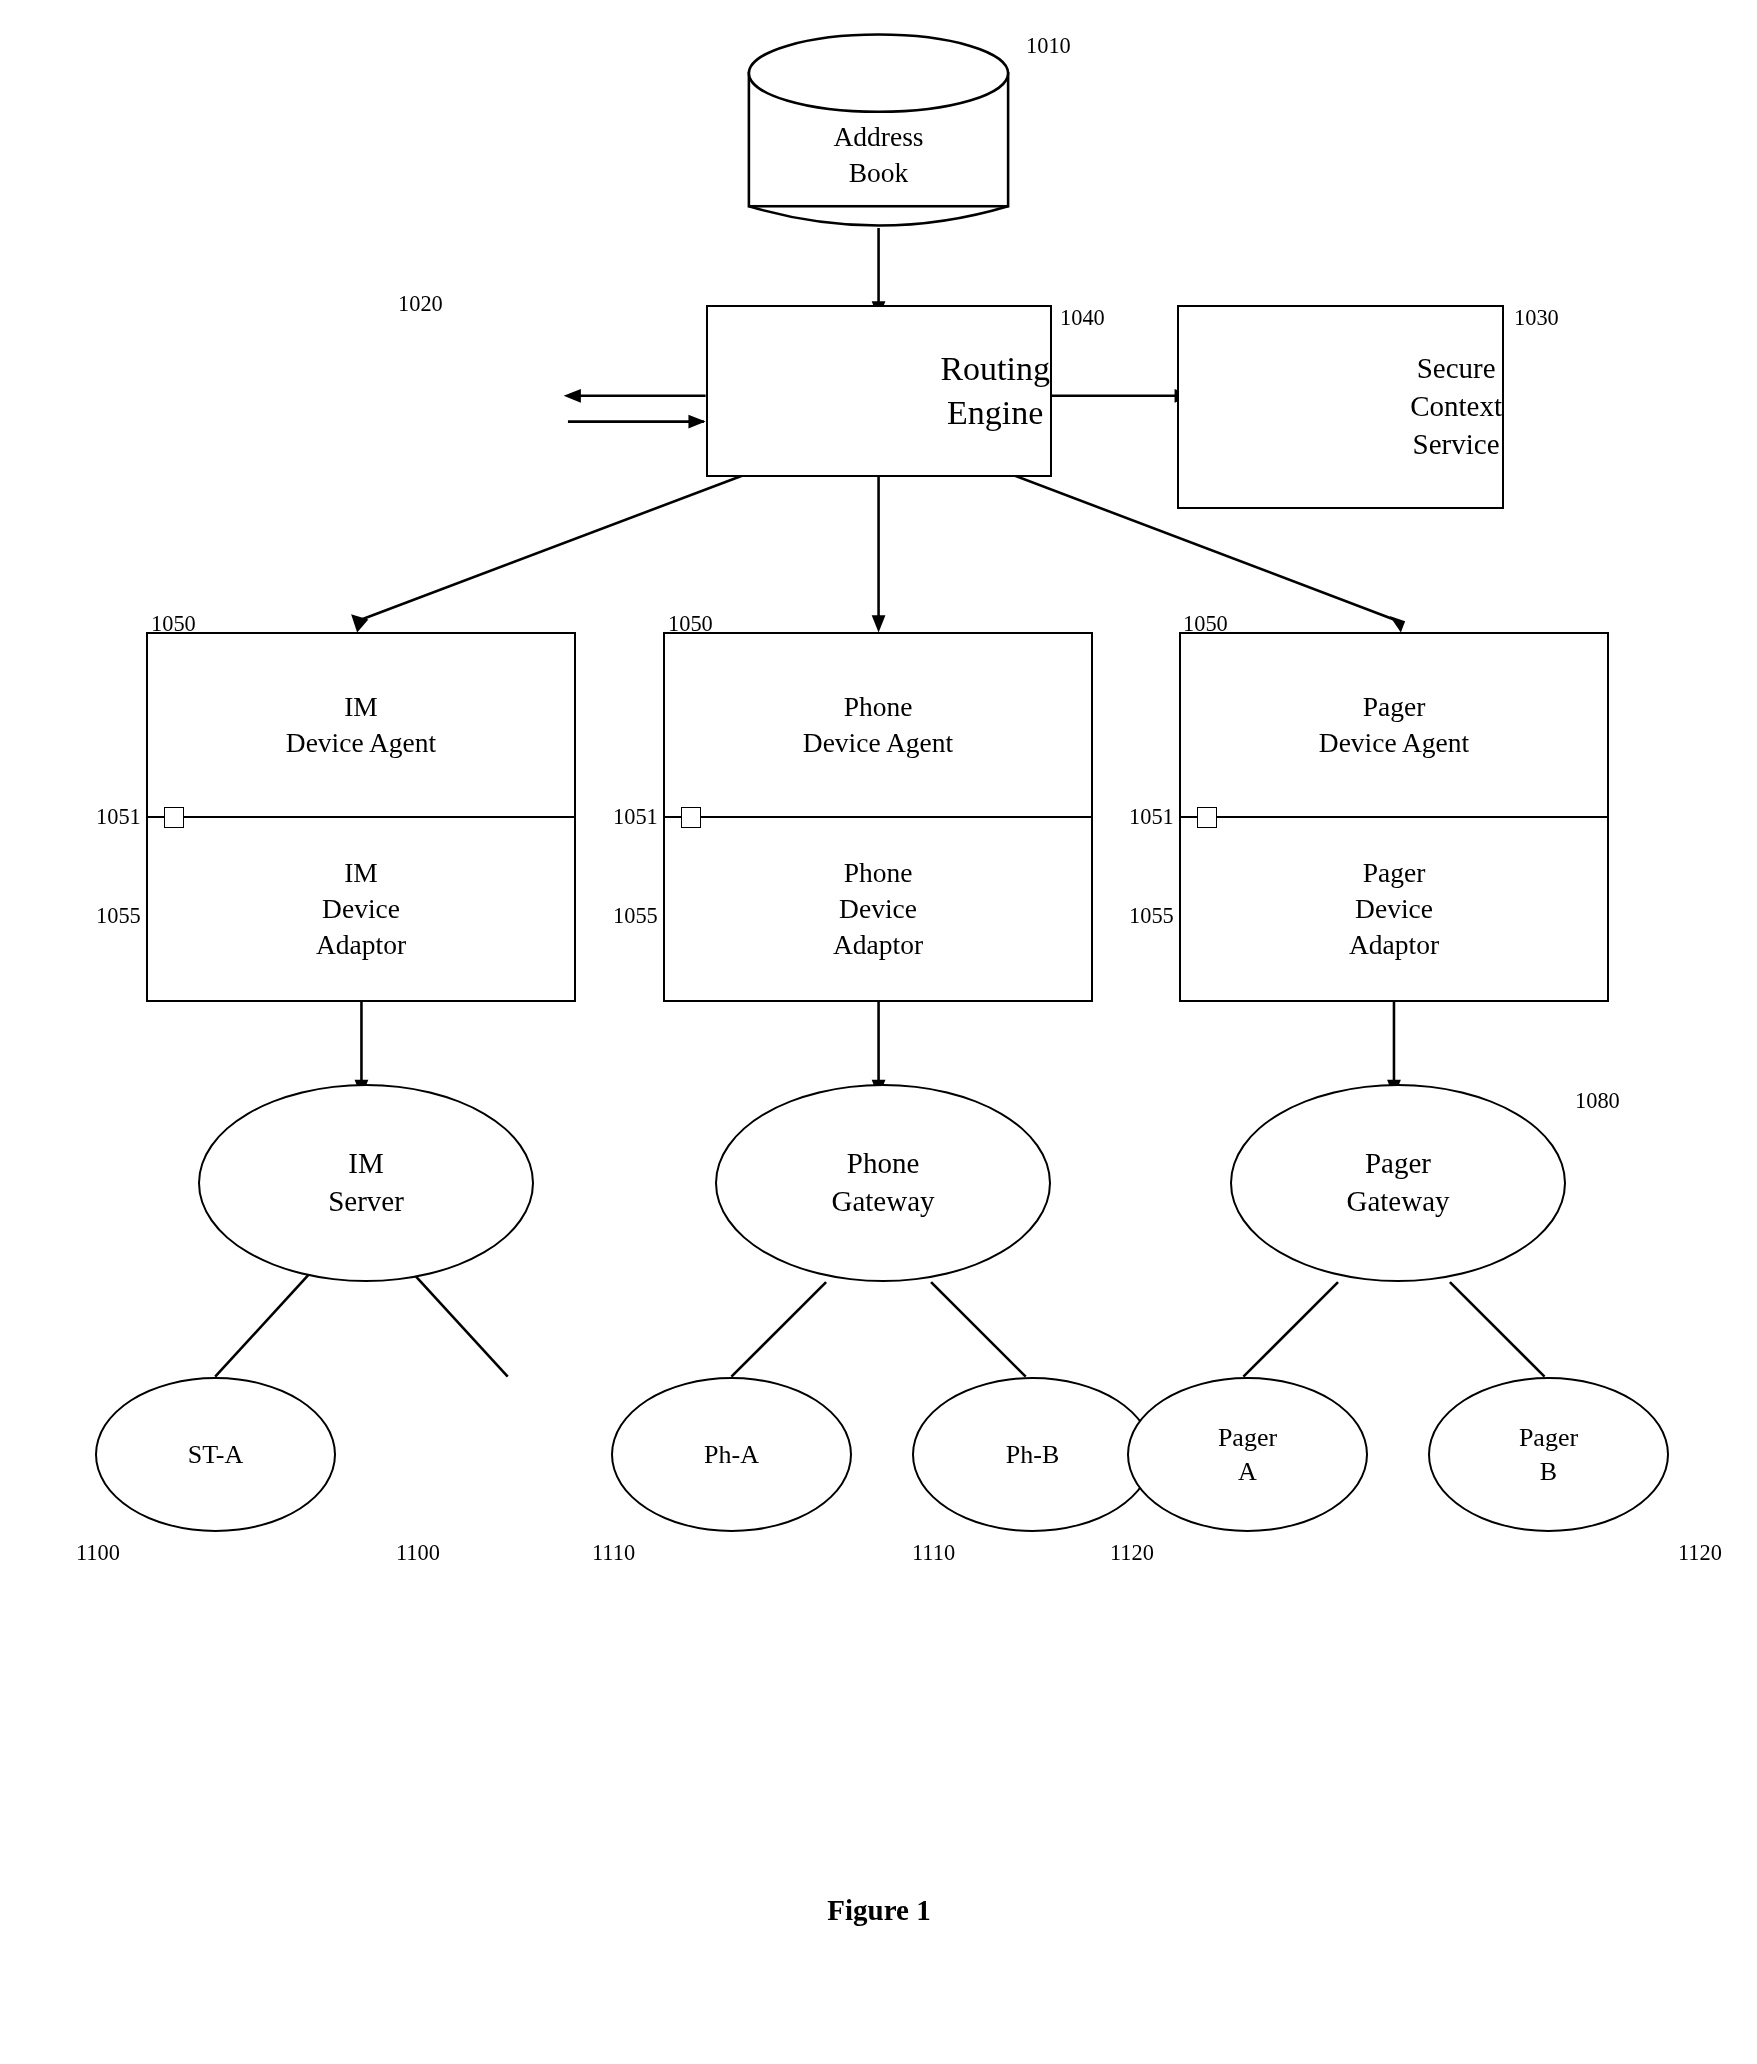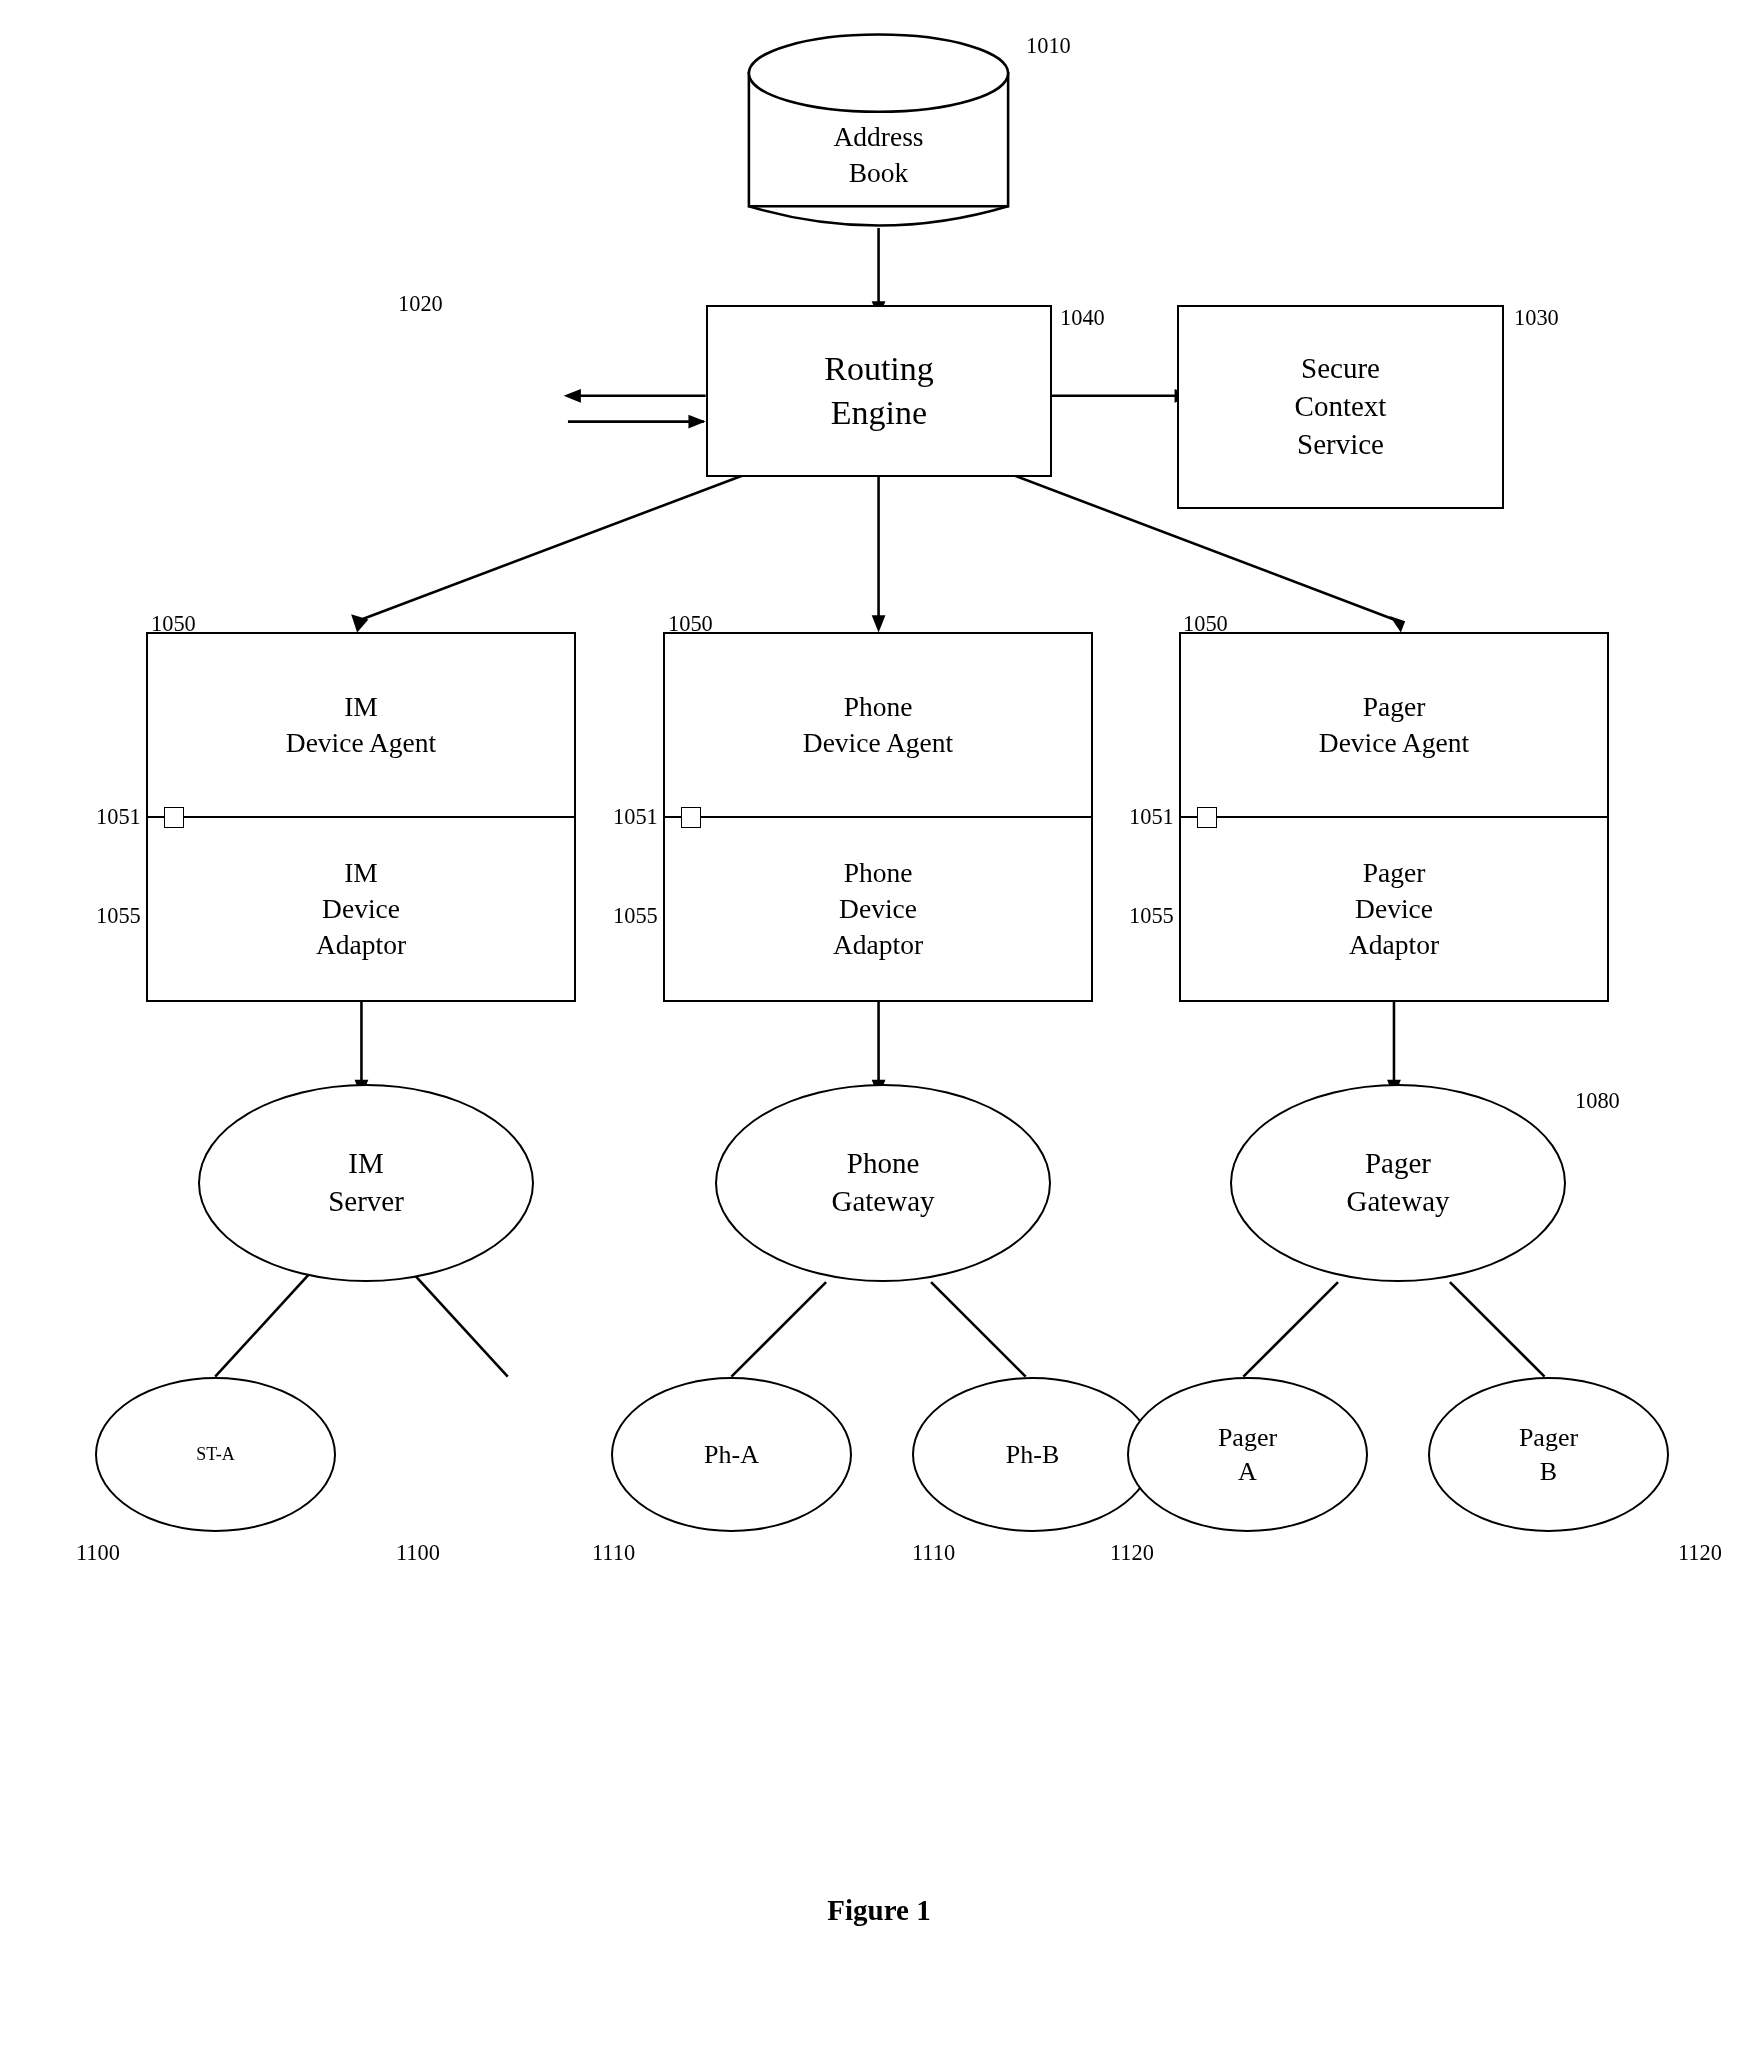--- a/index.html
+++ b/index.html
@@ -19,21 +19,21 @@
     }
 
     
     .box {
       position: absolute;
       border: 2.6px solid #000;
       background: #fff;
       text-align: center;
       display: flex;
       align-items: center;
-      justify-content: center;
+      justify-content: flex-end;
       font-size: 27.5px;
       line-height: 1.3;
     }
 
     
     .cylinder {
       position: absolute;
       text-align: center;
       font-size: 27.5px;
       line-height: 1.3;
@@ -250,21 +250,21 @@
 
   <div class="ellipse" style="left:715px; top:1084px; width:336px; height:198px; font-size:29px;">
     <span>Phone<br>Gateway</span>
   </div>
 
   <div class="ellipse" style="left:1230px; top:1084px; width:336px; height:198px; font-size:29px;">
     <span>Pager<br>Gateway</span>
   </div>
   <div class="ref" style="left:1575px; top:1088px;">1080</div>
 
-  <div class="ellipse" style="left:95px; top:1377px; width:241px; height:155px; font-size:18px;">
+  <div class="ellipse" style="left:95px; top:1377px; width:241px; height:155px; font-size:26px;">
     <span>ST-A</span>
   </div>
   <div class="ref" style="left:76px; top:1540px;">1100</div>
 
   <div class="ref" style="left:396px; top:1540px;">1100</div>
 
   <div class="ellipse" style="left:611px; top:1377px; width:241px; height:155px; font-size:26px;">
     <span>Ph-A</span>
   </div>
   <div class="ref" style="left:592px; top:1540px;">1110</div>

